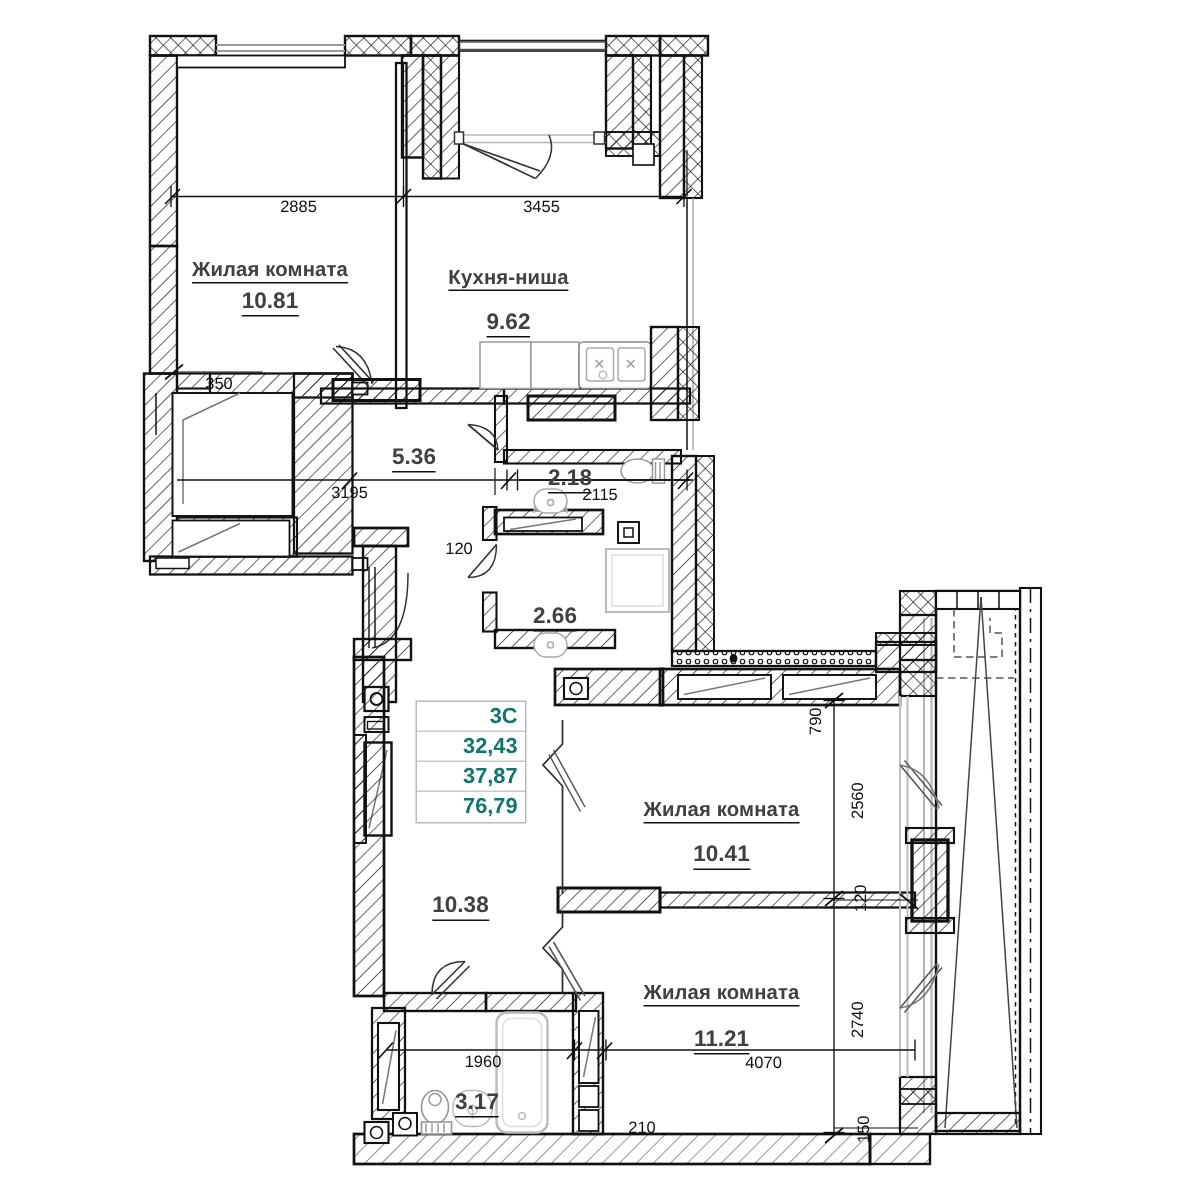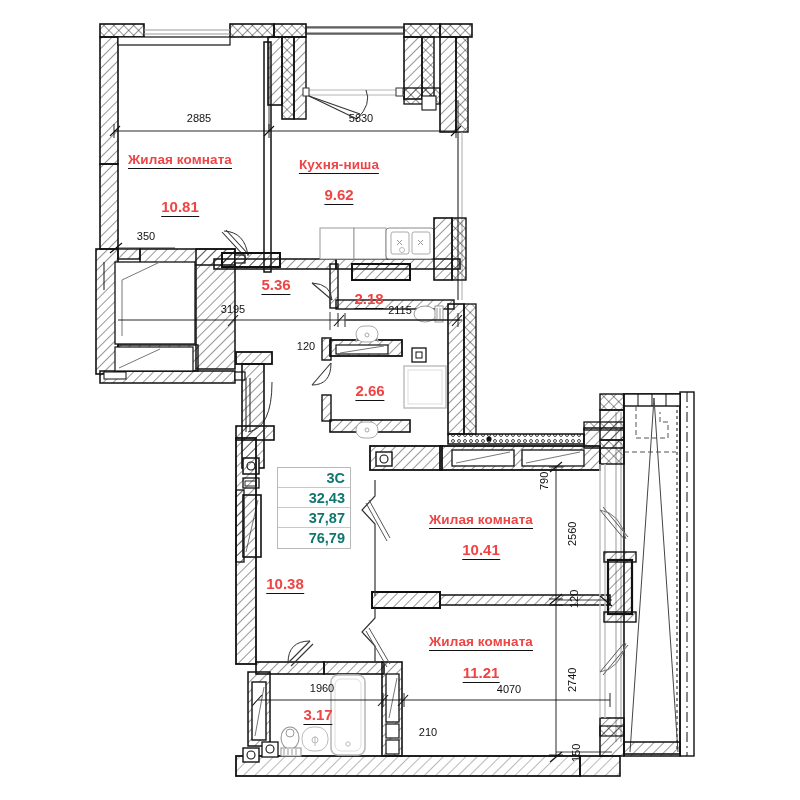--- a/index.html
+++ b/index.html
@@ -1,31 +1,31 @@
 <!DOCTYPE html>
 <html><head>
 <meta charset="utf-8">
 <style>
   html,body{margin:0;padding:0;background:#ffffff;}
   body{
     font-family:"Liberation Sans", sans-serif;
     width:800px;height:800px;overflow:hidden;position:relative;
   }
   #plan{position:absolute;left:0;top:0;width:800px;height:800px;}
-  .lbl{position:absolute;white-space:nowrap;color:#ef4444;}
+  .lbl{position:absolute;white-space:nowrap;color:#404040;}
   .room-name{
     font-size:13.5px;font-weight:700;letter-spacing:.1px;
     border-bottom:1.6px solid #111;padding-bottom:1px;
   }
   .area-only{
     font-size:15px;font-weight:700;
     border-bottom:1.6px solid #111;padding-bottom:1px;
   }
   .dim{font-size:11px;color:#111;font-weight:400;}
-  .ctr{transform:translateX(-50%);}
+  .ctr{transform:translateX(-50%);margin-top:20px;}
   
   #infobox{
     position:absolute;left:277px;top:467px;width:72px;
     border:1px solid #b9b9b9;background:#fff;
     box-shadow:0 0 0 0 transparent;
   }
   #infobox .row{
     height:20px;line-height:20px;text-align:right;
     padding-right:5px;font-size:14.5px;font-weight:700;color:#0f766e;
     border-bottom:1px solid #c8c8c8;box-sizing:border-box;
@@ -407,40 +407,40 @@
 </svg>
 
 <div id="infobox">
   <div class="row">3С</div>
   <div class="row">32,43</div>
   <div class="row">37,87</div>
   <div class="row">76,79</div>
 </div>
 
 <div class="lbl room-name ctr" style="left:180px;top:152px;">Жилая комната</div>
-<div class="lbl area-only ctr" style="left:180px;top:198px;">10.81</div>
+<div class="lbl area-only ctr" style="left:180px;top:172px;">10.81</div>
 
 <div class="lbl room-name ctr" style="left:339px;top:157px;">Кухня-ниша</div>
 <div class="lbl area-only ctr" style="left:339px;top:186px;">9.62</div>
 
 <div class="lbl area-only ctr" style="left:276px;top:276px;">5.36</div>
-<div class="lbl area-only ctr" style="left:369px;top:290px;">2.18</div>
+<div class="lbl area-only ctr" style="left:380px;top:290px;">2.18</div>
 <div class="lbl area-only ctr" style="left:370px;top:382px;">2.66</div>
-<div class="lbl area-only ctr" style="left:285px;top:575px;">10.38</div>
+<div class="lbl area-only ctr" style="left:307px;top:575px;">10.38</div>
 
 <div class="lbl room-name ctr" style="left:481px;top:512px;">Жилая комната</div>
 <div class="lbl area-only ctr" style="left:481px;top:541px;text-align:center;">10.41</div>
 
 <div class="lbl room-name ctr" style="left:481px;top:634px;">Жилая комната</div>
 <div class="lbl area-only ctr" style="left:481px;top:664px;">11.21</div>
 
 <div class="lbl area-only ctr" style="left:318px;top:706px;">3.17</div>
 
 <div class="lbl dim ctr" style="left:199px;top:112px;">2885</div>
-<div class="lbl dim ctr" style="left:361px;top:112px;">5830</div>
+<div class="lbl dim ctr" style="left:361px;top:112px;">3455</div>
 <div class="lbl dim ctr" style="left:146px;top:230px;">350</div>
 <div class="lbl dim ctr" style="left:233px;top:303px;">3195</div>
 <div class="lbl dim ctr" style="left:400px;top:304px;">2115</div>
 <div class="lbl dim ctr" style="left:306px;top:340px;">120</div>
 <div class="lbl dim ctr" style="left:322px;top:682px;">1960</div>
 <div class="lbl dim ctr" style="left:509px;top:683px;">4070</div>
 <div class="lbl dim ctr" style="left:428px;top:726px;">210</div>
 
 <div class="lbl dim" style="left:538px;top:490px;transform:rotate(-90deg);transform-origin:left top;">790</div>
 <div class="lbl dim" style="left:566px;top:546px;transform:rotate(-90deg);transform-origin:left top;">2560</div>

